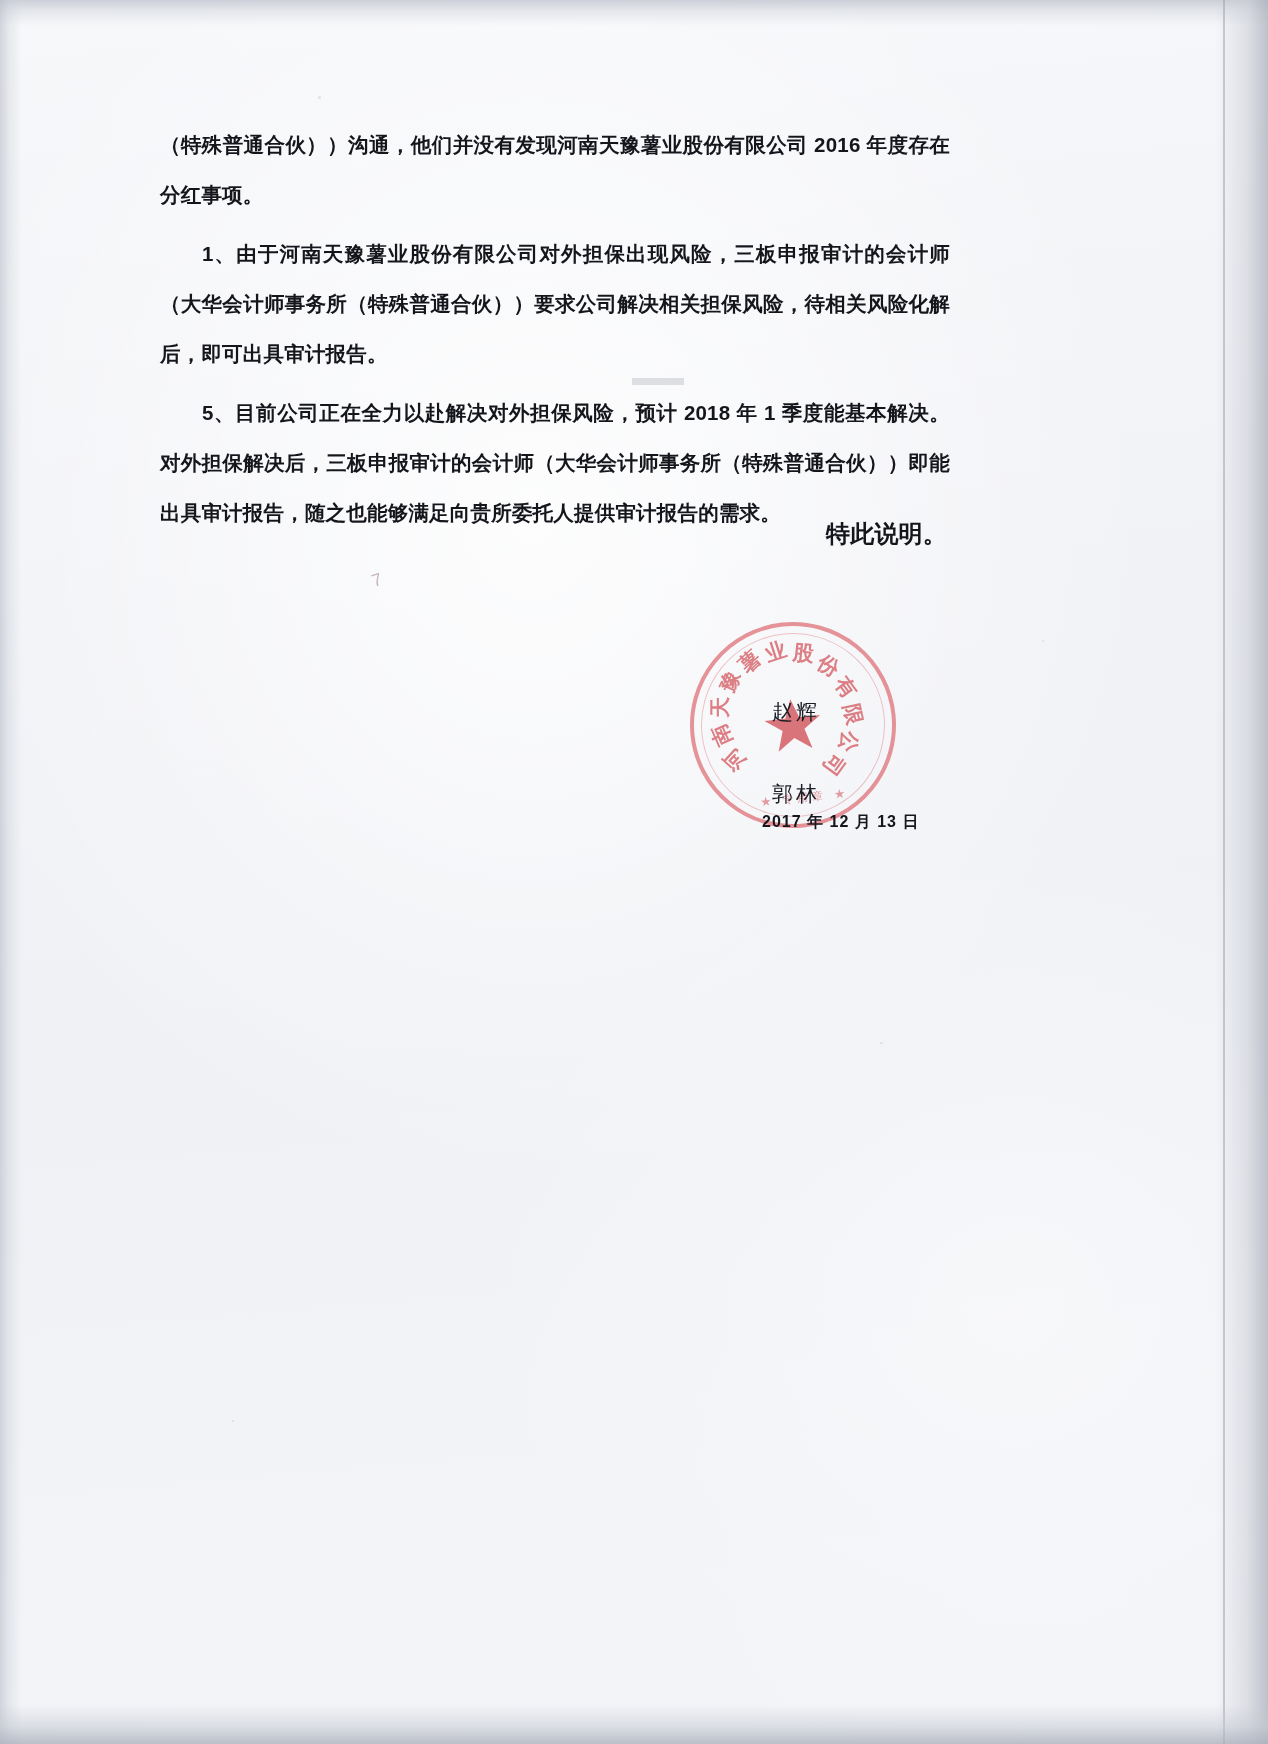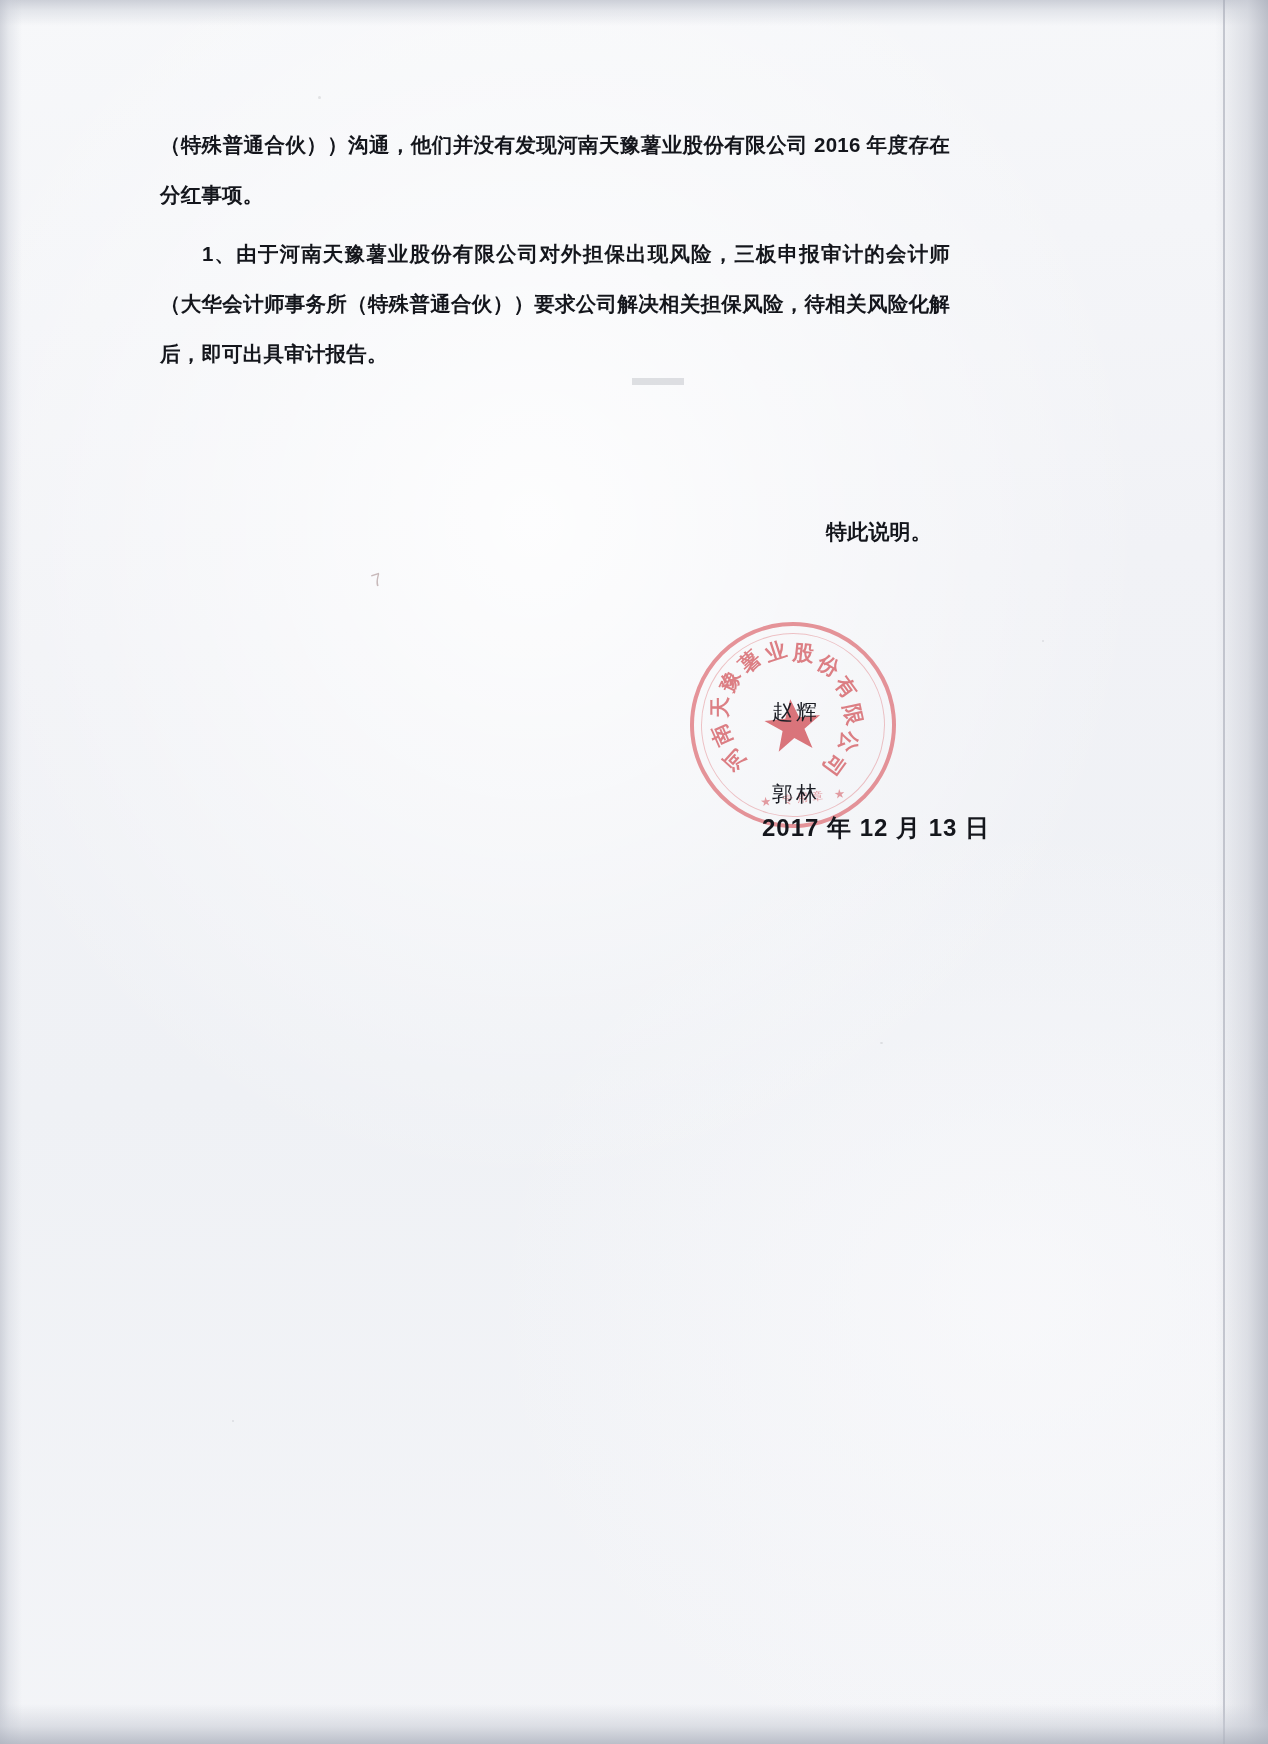--- a/index.html
+++ b/index.html
@@ -93,30 +93,30 @@
   .para {
     margin: 0 0 9px 0;
   }
   .para.indent {
     text-indent: 42px;
   }
   .closing {
     position: absolute;
     left: 826px;
     top: 518px;
-    font-size: 21px;
+    font-size: 24px;
     font-weight: 600;
     color: #14161c;
     letter-spacing: 0.2px;
   }
   .date-line {
     position: absolute;
     left: 762px;
     top: 812px;
-    font-size: 24px;
+    font-size: 16px;
     font-weight: 600;
     color: #14161c;
     letter-spacing: 1px;
   }
 
   
   .seal {
     position: absolute;
     left: 690px;
     top: 622px;
@@ -215,20 +215,21 @@
 
   <div class="speck" style="left:318px; top:96px; width:3px; height:3px;"></div>
   <div class="speck" style="left:466px; top:262px; width:2px; height:2px;"></div>
   <div class="speck" style="left:880px; top:1042px; width:3px; height:2px;"></div>
   <div class="speck" style="left:232px; top:1420px; width:2px; height:2px;"></div>
   <div class="speck" style="left:1042px; top:640px; width:2px; height:2px;"></div>
 
   <div class="body-text">
     <p class="para">（特殊普通合伙））沟通，他们并没有发现河南天豫薯业股份有限公司 2016 年度存在分红事项。</p>
     <p class="para indent">1、由于河南天豫薯业股份有限公司对外担保出现风险，三板申报审计的会计师（大华会计师事务所（特殊普通合伙））要求公司解决相关担保风险，待相关风险化解后，即可出具审计报告。</p>
+    <p class="para indent">5、目前公司正在全力以赴解决对外担保风险，预计 2018 年 1 季度能基本解决。对外担保解决后，三板申报审计的会计师（大华会计师事务所（特殊普通合伙））即能出具审计报告，随之也能够满足向贵所委托人提供审计报告的需求。</p>
   </div>
 
   <div class="strike"></div>
 
   <div class="closing">特此说明。</div>
 
   <div class="pencil">7</div>
 
   <div class="seal">
     <div class="seal-inner"></div>

